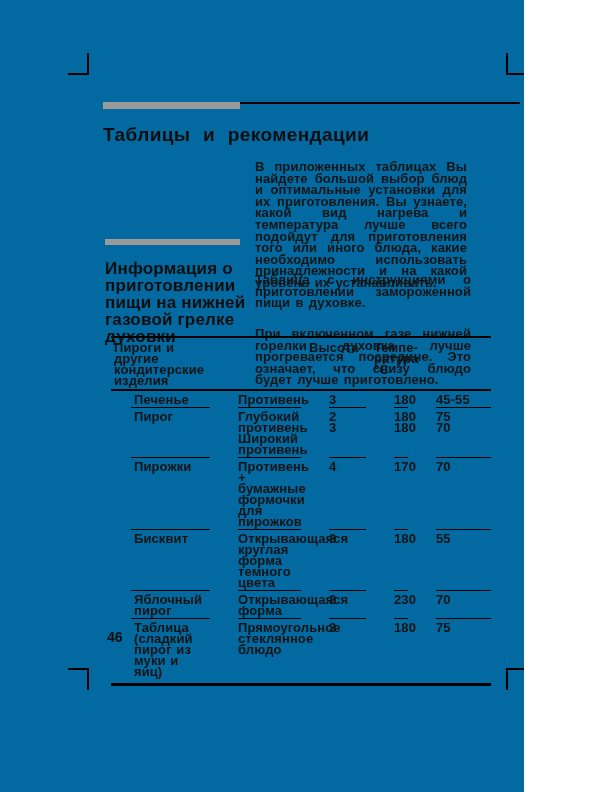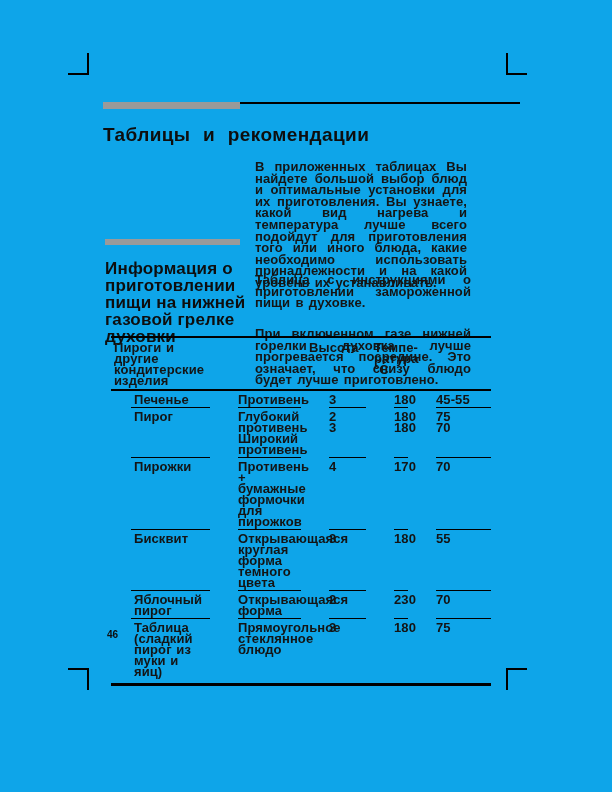--- a/index.html
+++ b/index.html
@@ -1,20 +1,20 @@
 <!DOCTYPE html>
 <html lang="ru"><head>
 <meta charset="utf-8">
 <style>
   html, body { margin: 0; padding: 0; background: #ffffff; }
   .page {
     position: relative;
-    width: 612px;
+    width: 524px;
     height: 792px;
-    background: #0ea5e9;
+    background: #0369a1;
     font-family: "Liberation Sans", sans-serif;
     color: #141414;
     font-weight: 700;
     overflow: hidden;
   }
   .pre { white-space: pre-line; }
 
   
   .crop { position: absolute; width: 19px; height: 20px; }
   .crop.tl { left: 68px;  top: 53px;  border-right: 2px solid #000; border-bottom: 2px solid #000; }
@@ -53,21 +53,21 @@
     font-size: 13px; line-height: 11px;
   }
   .tgrid { display: grid; grid-template-columns: 99px 83px 57px 34px 75px; column-gap: 8px; }
   .t-head { border-bottom: 2px solid #000; }
   .t-head .cell { padding: 4px 0 3px; }
   .t-body .cell { padding: 3px 0 2px; border-bottom: 1.5px solid #000; margin-left: 20px; }
   .t-body .cell.last { border-bottom: none; padding-bottom: 6px; }
   .cell { text-align: left; letter-spacing: 0.1px; word-spacing: 1px; }
   .cell.c1 { padding-left: 3px; }
 
-  .page-num { position: absolute; left: 107px; top: 629px; font-size: 10px; color: #0e0e0e; }
+  .page-num { position: absolute; left: 107px; top: 629px; font-size: 14px; color: #0e0e0e; }
 </style>
 </head>
 <body>
 
 <div class="page">
 
   <div class="crop tl"></div>
   <div class="crop tr"></div>
   <div class="crop bl"></div>
   <div class="crop br"></div>

